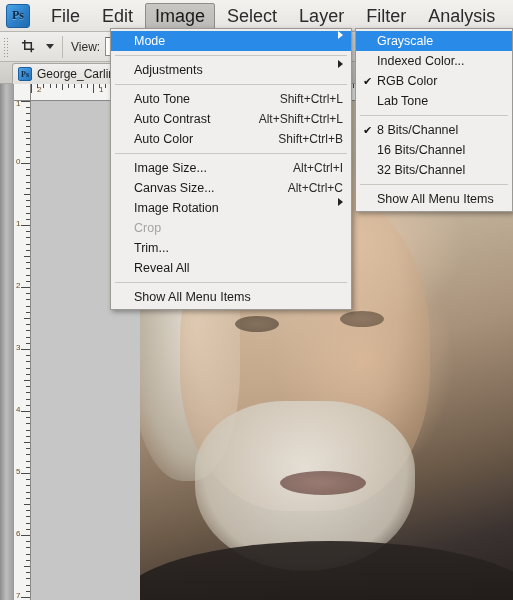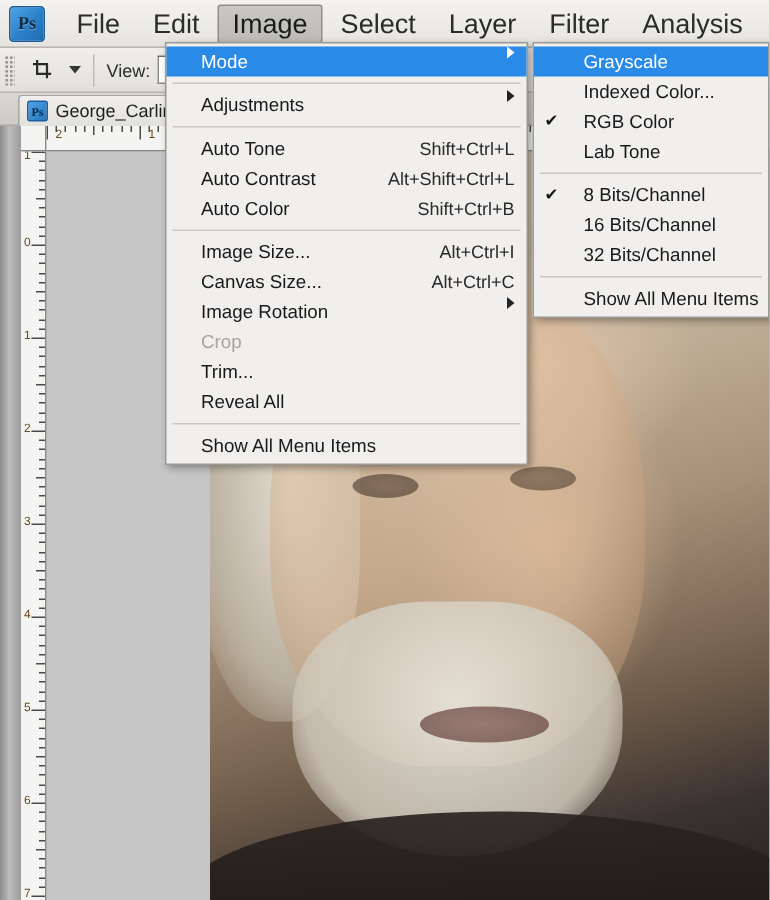--- a/index.html
+++ b/index.html
@@ -181,21 +181,21 @@
 
   
   .submenu-pop {
     position: absolute; left: 355px; top: 28px; width: 158px;
     background: #f0efed;
     border: 1px solid #9b9993;
     box-shadow: 2px 2px 5px rgba(0,0,0,.35);
     padding: 2px 0;
     z-index: 60;
   }
-  .submenu-pop .mi { padding-left: 33px; }
+  .submenu-pop .mi { padding-left: 21px; }
 </style>
 </head>
 <body>
 
 <div id="app">
 
   <div class="menubar">
     <div class="ps-logo">Ps</div>
     <div id="menubar-items" style="display:flex;align-items:center;">
         <div class="mb-item">File</div>

